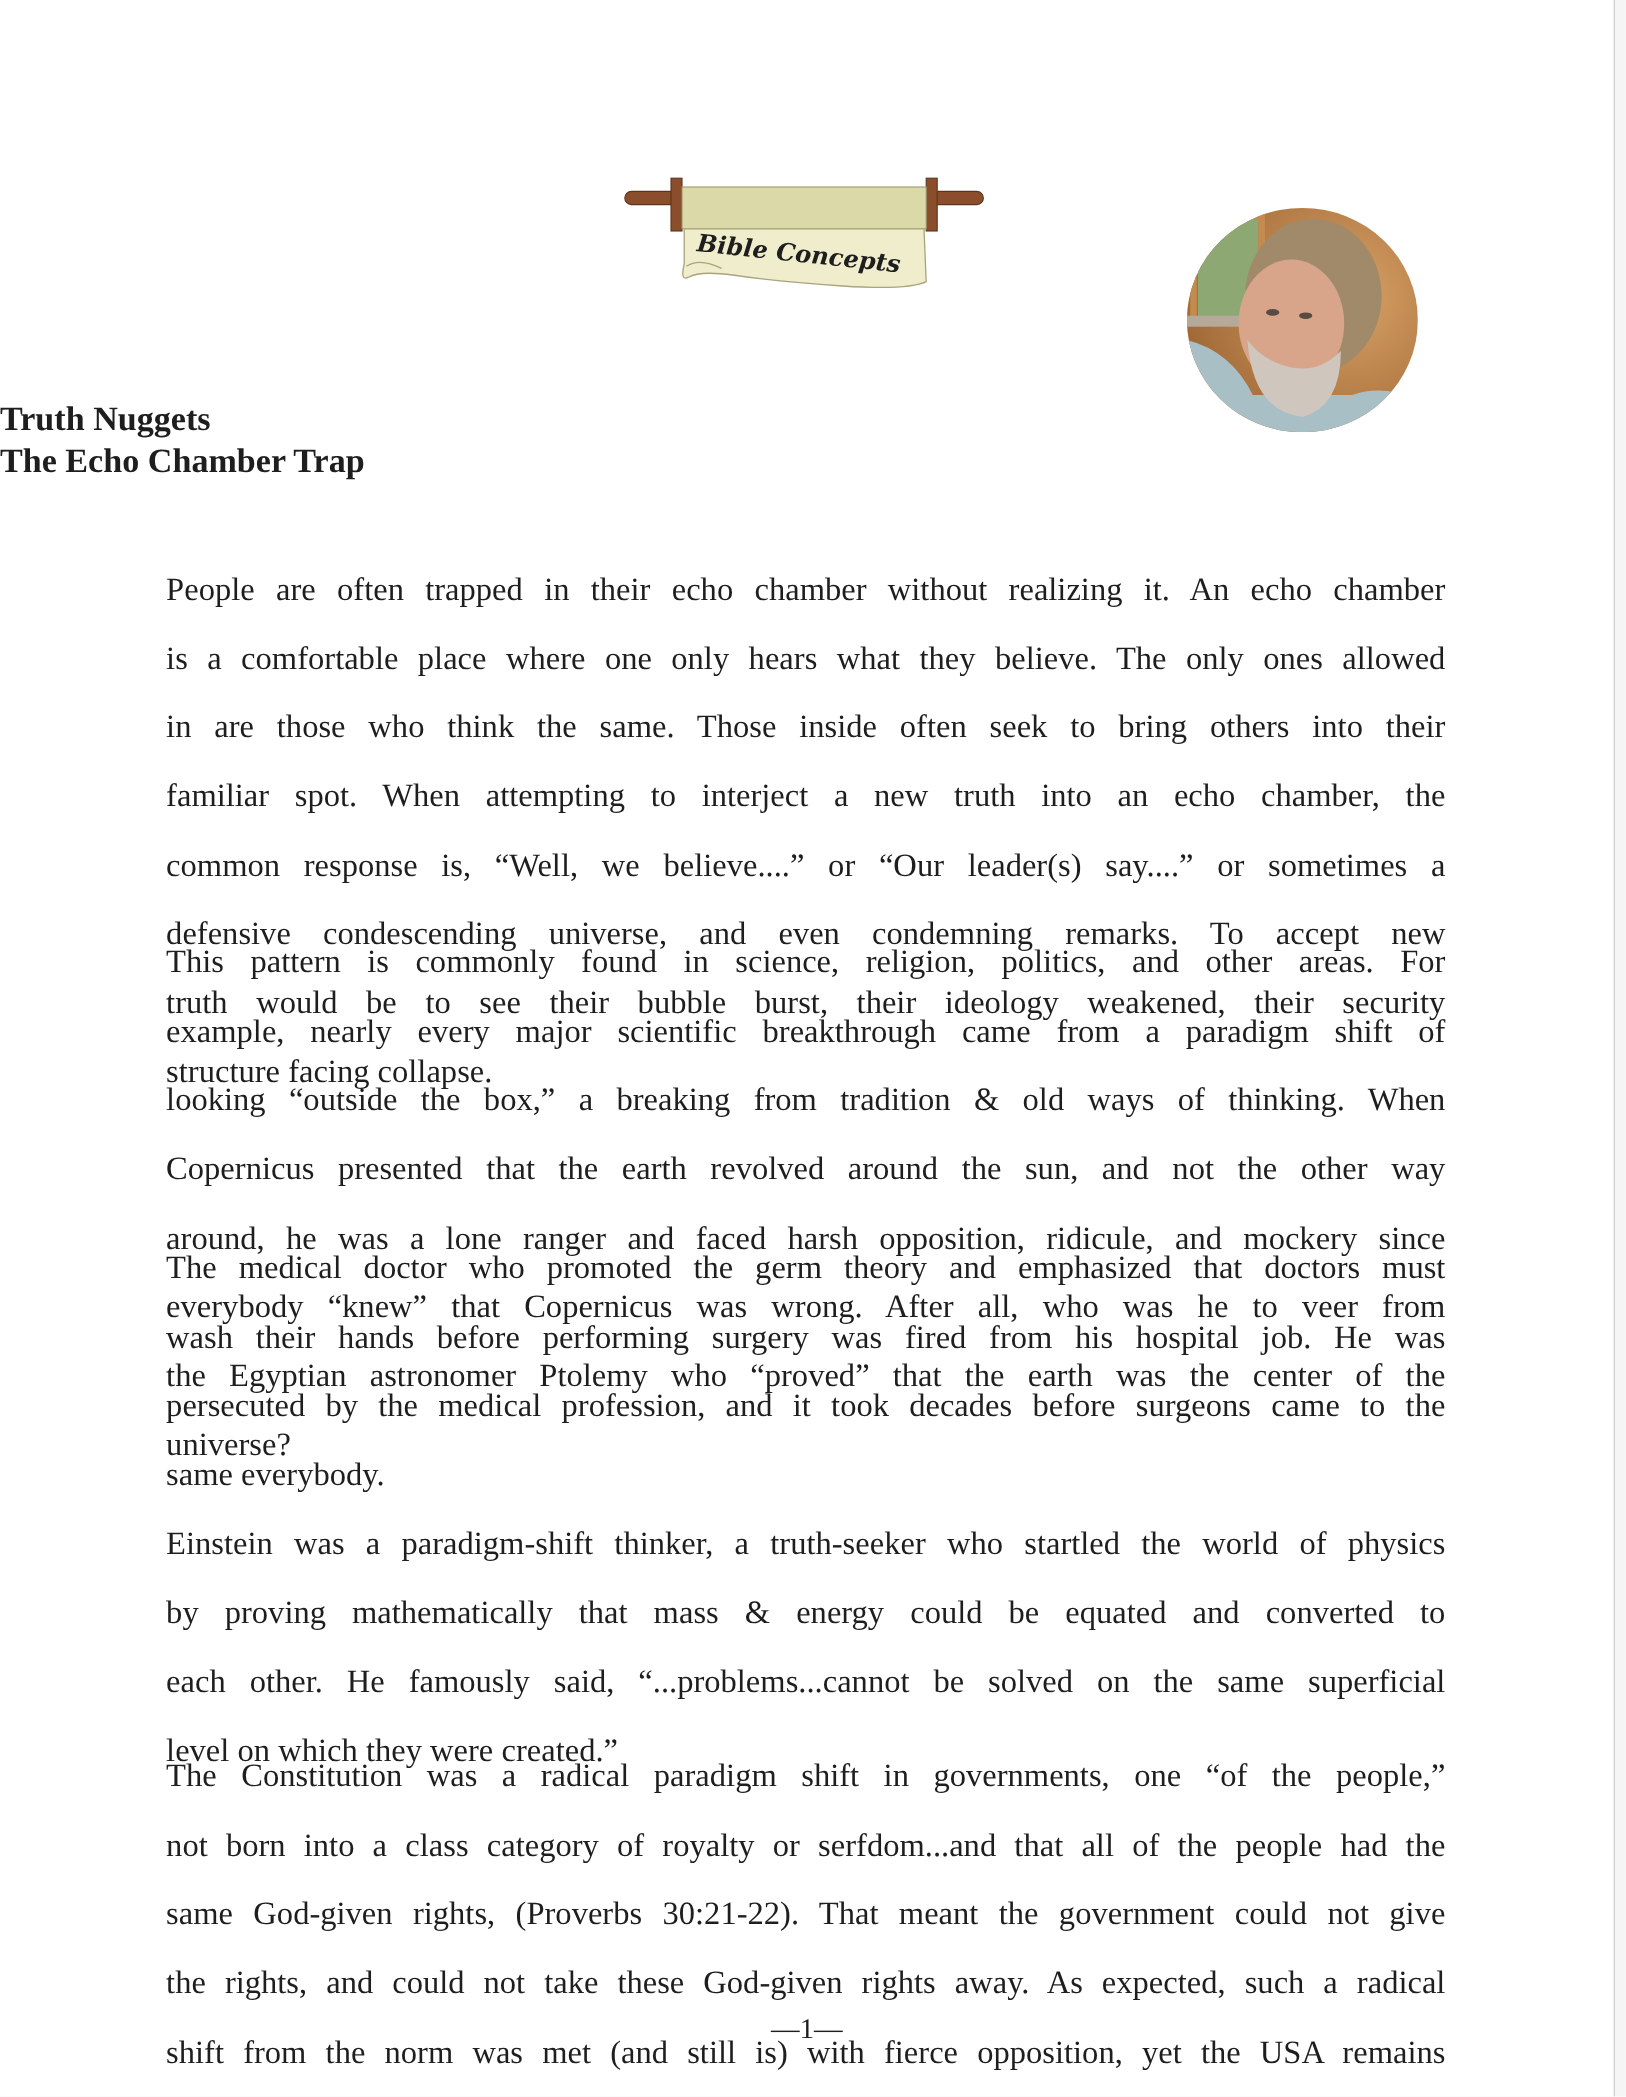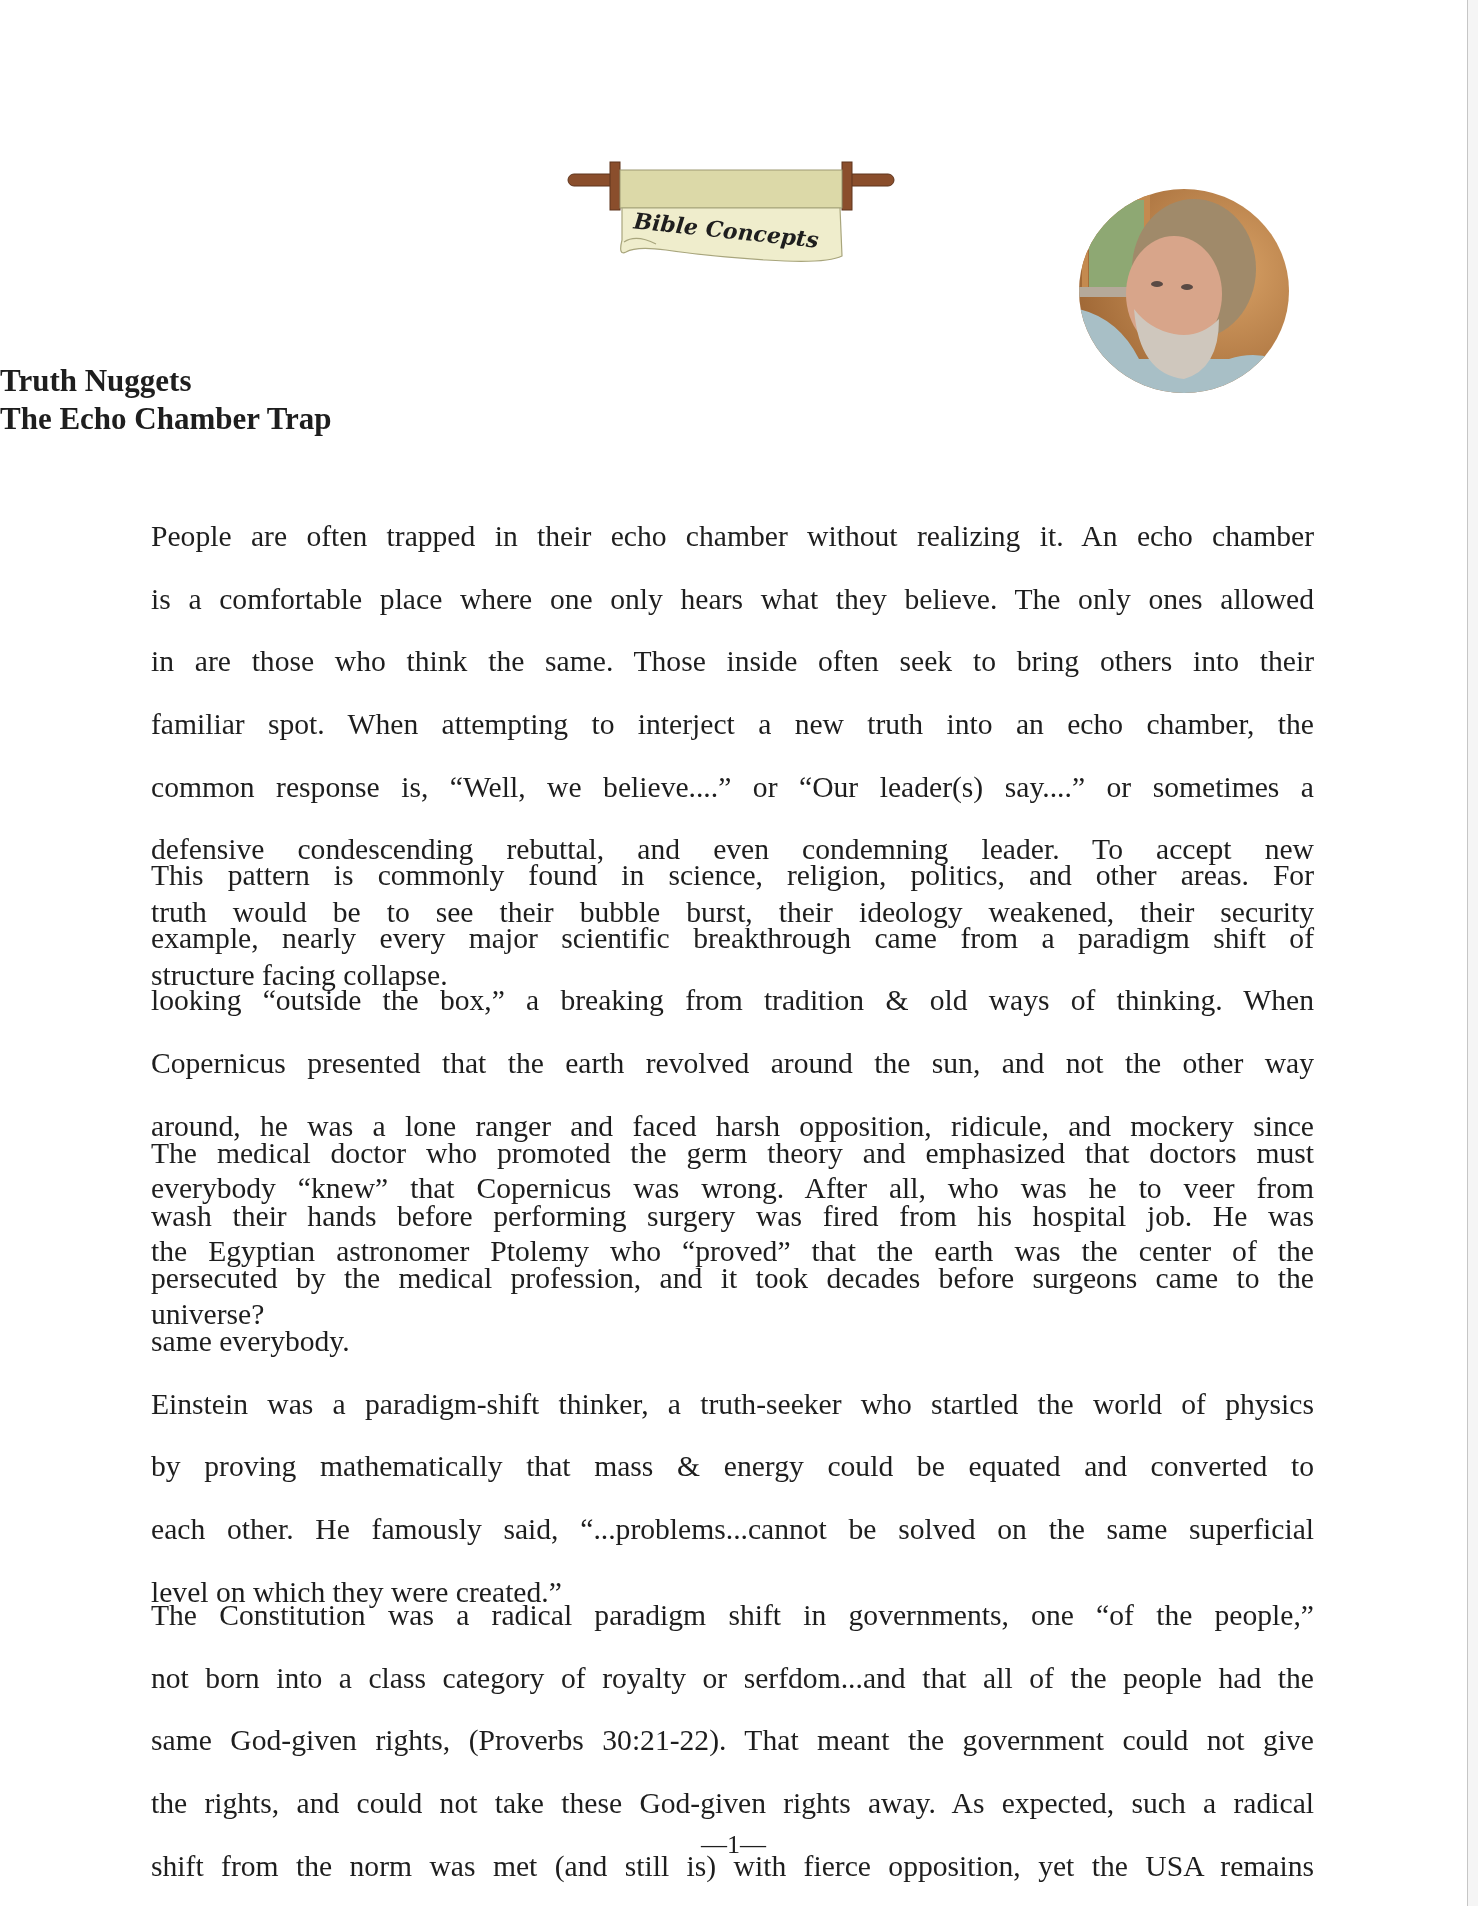--- a/index.html
+++ b/index.html
@@ -91,21 +91,21 @@
     <div class="title-line">Truth Nuggets</div>
     <div class="title-line">The Echo Chamber Trap</div>
   </div>
 
   <div class="body-text p1">
     <span class="line">People are often trapped in their echo chamber without realizing it. An echo chamber</span>
     <span class="line">is a comfortable place where one only hears what they believe.  The only ones allowed</span>
     <span class="line">in are those who think the same. Those inside often seek to bring others into their</span>
     <span class="line">familiar spot. When attempting to interject a new truth into an echo chamber, the</span>
     <span class="line">common response is, “Well, we believe....” or “Our leader(s) say....” or sometimes a</span>
-    <span class="line">defensive condescending rebuttal, and even condemning leader. To accept new</span>
+    <span class="line">defensive condescending universe, and even condemning remarks. To accept new</span>
     <span class="line">truth would be to see their bubble burst, their ideology weakened, their security</span>
     <span class="line last">structure facing collapse.</span>
   </div>
 
   <div class="body-text p2">
     <span class="line">This pattern is commonly found in science, religion, politics, and other areas. For</span>
     <span class="line">example, nearly every major scientific breakthrough came from a paradigm shift of</span>
     <span class="line">looking “outside the box,” a breaking from tradition &amp; old ways of thinking. When</span>
     <span class="line">Copernicus presented that the earth revolved around the sun, and not the other way</span>
     <span class="line">around, he was a lone ranger and faced harsh opposition, ridicule, and mockery since</span>

